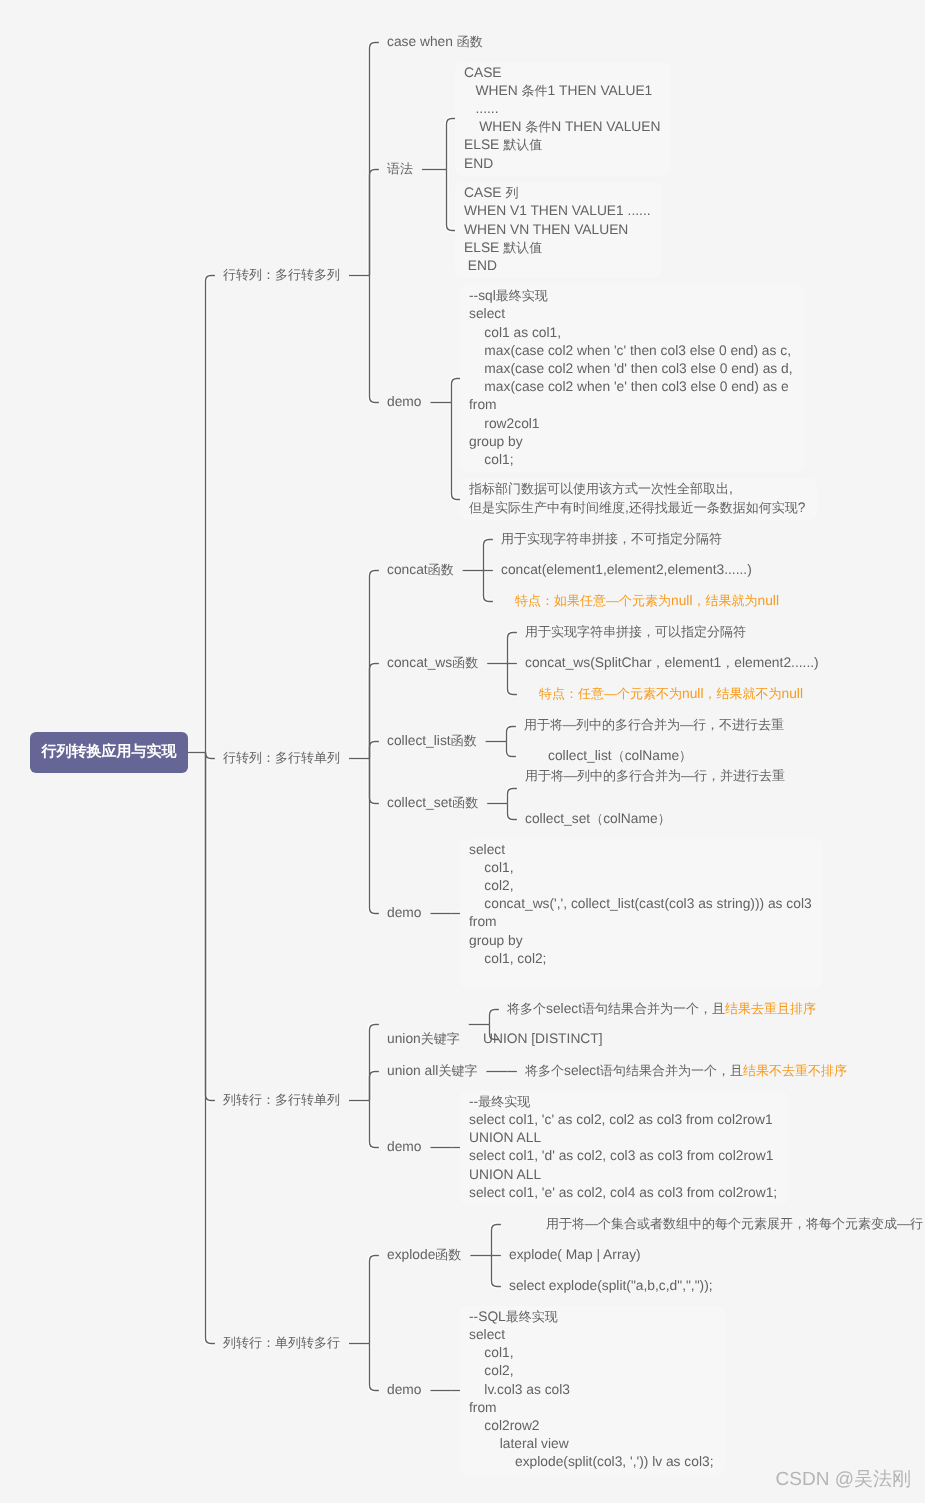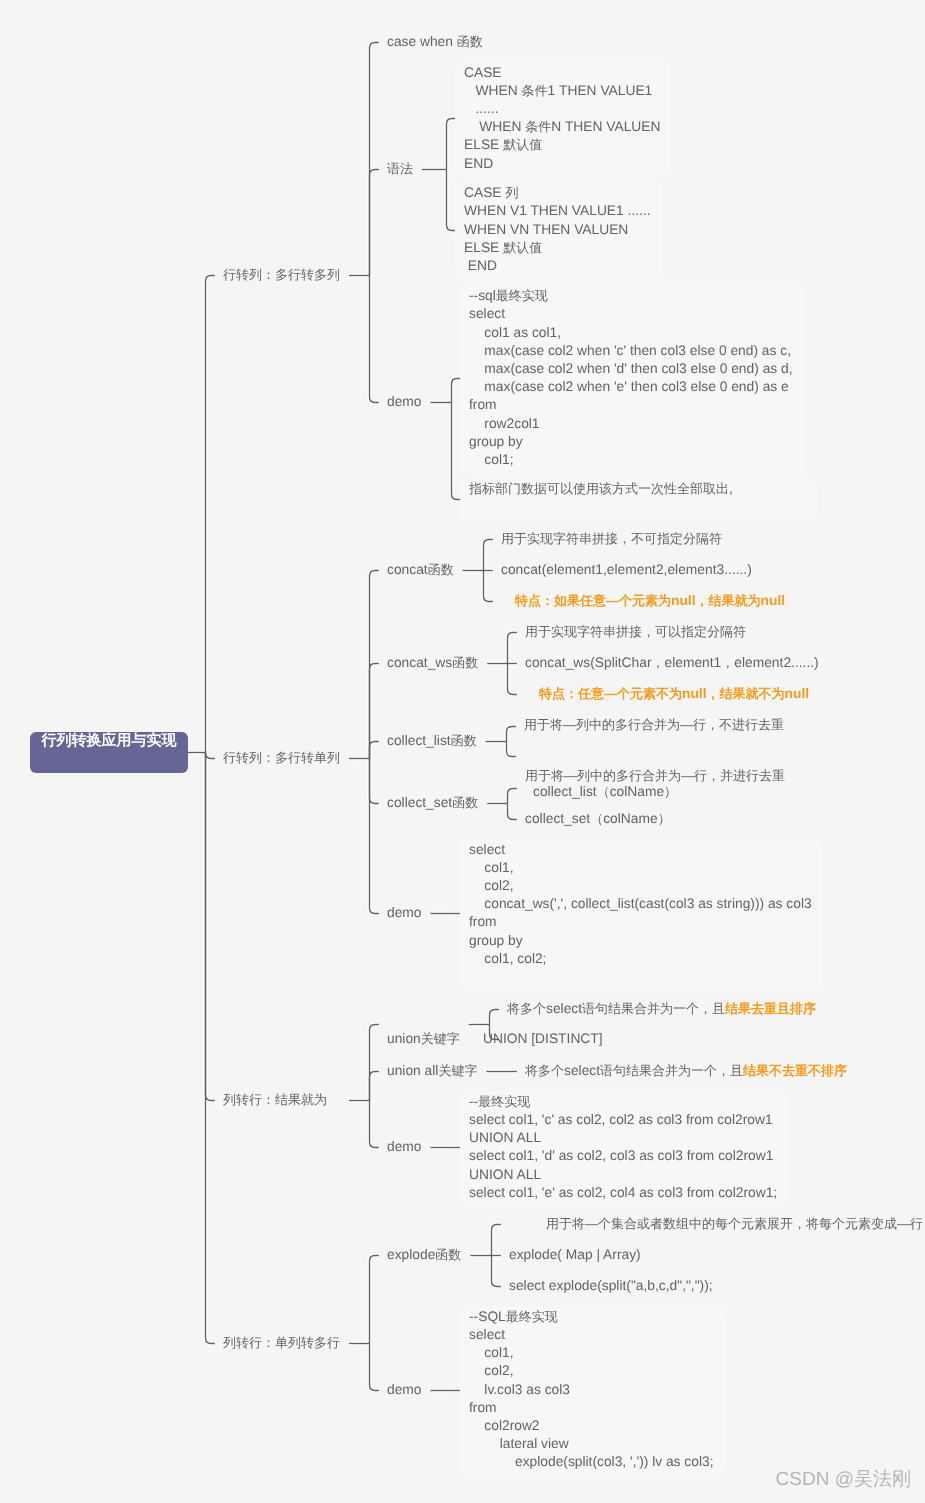--- a/index.html
+++ b/index.html
@@ -8,25 +8,25 @@
        font-family:"Liberation Sans","DejaVu Sans",sans-serif;
        -webkit-font-smoothing:antialiased;text-rendering:geometricPrecision;}
   #stage{position:absolute;left:0;top:0;width:925px;height:1503px;}
   #links{position:absolute;left:0;top:0;}
   #nodes{position:absolute;left:0;top:0;width:925px;height:1503px;opacity:.999;}
   .node{position:absolute;white-space:pre;color:#636363;font-size:13.8px;line-height:18.2px;}
   .node .ln{line-height:18.2px;}
   .cjk{font-size:13px;}
   .codebox{position:absolute;background:#f7f7f7;border-radius:8px;}
   .root-node{position:absolute;background:#656596;color:#ffffff;font-weight:bold;
-        font-size:15px;border-radius:6px;display:flex;
+        font-size:15px;border-radius:6px;display:flex;align-items:center;
         justify-content:center;box-sizing:border-box;}
   .watermark{position:absolute;color:#b5b5b5;font-size:19px;right:14px;bottom:11px;}
-  .hl{color:#f89a1a;font-weight:bold;padding-left:14px;}
-  .hl-tail{color:#f89a1a;font-weight:bold;}
+  .hl{color:#f89a1a;font-weight:normal;padding-left:14px;}
+  .hl-tail{color:#f89a1a;}
 </style>
 <style>.node{color:#636363}.hl,.hl-tail{color:#f89a1a}.codebox{background:#f7f7f7}.root-node{background:#656596;color:#ffffff}</style></head>
 <body style="background: rgb(245, 245, 245);">
 
 <div id="stage">
   <svg id="links" width="925" height="1503">
     <g id="halo">
         <path d="M 188 752.5 H 205.5" fill="none" stroke="#ffffff" stroke-width="3.8"></path>
         <path d="M 205.5 752.5 V 281 q 0 -5.5 5.5 -5.5 H 214.9" fill="none" stroke="#ffffff" stroke-width="3.8"></path>
         <path d="M 349 275.5 H 369.5" fill="none" stroke="#ffffff" stroke-width="3.8"></path>
@@ -151,40 +151,40 @@
       <div class="node" style="left: 387px; top: 33.15px;"><div class="ln">case when <span class="cjk">函数</span></div></div>
       <div class="node" style="left: 387px; top: 160.275px;"><div class="ln"><span class="cjk">语法</span></div></div>
       <div class="codebox" style="left: 455px; top: 61.65px; width: 216.453px; height: 114.2px;"></div>
       <div class="node code" style="left: 464px; top: 63.65px;"><div class="ln">CASE</div><div class="ln">   WHEN <span class="cjk">条件</span>1 THEN VALUE1</div><div class="ln">   ......</div><div class="ln">    WHEN <span class="cjk">条件</span>N THEN VALUEN</div><div class="ln">ELSE <span class="cjk">默认值</span></div><div class="ln">END</div></div>
       <div class="codebox" style="left: 455px; top: 182.1px; width: 206.562px; height: 96px;"></div>
       <div class="node code" style="left: 464px; top: 184.1px;"><div class="ln">CASE <span class="cjk">列</span></div><div class="ln">WHEN V1 THEN VALUE1 ......</div><div class="ln">WHEN VN THEN VALUEN</div><div class="ln">ELSE <span class="cjk">默认值</span></div><div class="ln"> END</div></div>
       <div class="node" style="left: 387px; top: 392.825px;"><div class="ln">demo</div></div>
       <div class="codebox" style="left: 460px; top: 285.1px; width: 343.547px; height: 187px;"></div>
       <div class="node code" style="left: 469px; top: 287.1px;"><div class="ln">--sql<span class="cjk">最终实现</span></div><div class="ln">select</div><div class="ln">    col1 as col1,</div><div class="ln">    max(case col2 when 'c' then col3 else 0 end) as c,</div><div class="ln">    max(case col2 when 'd' then col3 else 0 end) as d,</div><div class="ln">    max(case col2 when 'e' then col3 else 0 end) as e</div><div class="ln">from</div><div class="ln">    row2col1</div><div class="ln">group by</div><div class="ln">    col1;</div></div>
       <div class="codebox" style="left: 460px; top: 478.35px; width: 356.531px; height: 41.4px;"></div>
-      <div class="node code" style="left: 469px; top: 480.35px;"><div class="ln"><span class="cjk">指标部门数据可以使用该方式一次性全部取出</span>,</div></div>
+      <div class="node code" style="left: 469px; top: 480.35px;"><div class="ln"><span class="cjk">指标部门数据可以使用该方式一次性全部取出</span>,</div><div class="ln"><span class="cjk">但是实际生产中有时间维度</span>,<span class="cjk">还得找最近一条数据如何实现</span>?</div></div>
       <div class="node" style="left: 223px; top: 748.7px;"><div class="ln"><span class="cjk">行转列：多行转单列</span></div></div>
       <div class="node" style="left: 387px; top: 560.975px;"><div class="ln">concat<span class="cjk">函数</span></div></div>
       <div class="node" style="left: 501px; top: 530.175px;"><div class="ln"><span class="cjk">用于实现字符串拼接，不可指定分隔符</span></div></div>
       <div class="node" style="left: 501px; top: 560.975px;"><div class="ln">concat(element1,element2,element3......)</div></div>
       <div class="node hl" style="left: 501px; top: 591.775px;"><div class="ln"><span class="cjk">特点：如果任意—个元素为</span>null<span class="cjk">，结果就为</span>null</div></div>
       <div class="node" style="left: 387px; top: 654.125px;"><div class="ln">concat_ws<span class="cjk">函数</span></div></div>
       <div class="node" style="left: 525px; top: 623.325px;"><div class="ln"><span class="cjk">用于实现字符串拼接，可以指定分隔符</span></div></div>
       <div class="node" style="left: 525px; top: 654.125px;"><div class="ln">concat_ws(SplitChar<span class="cjk">，</span>element1<span class="cjk">，</span>element2......)</div></div>
       <div class="node hl" style="left: 525px; top: 684.925px;"><div class="ln"><span class="cjk">特点：任意—个元素不为</span>null<span class="cjk">，结果就不为</span>null</div></div>
       <div class="node" style="left: 387px; top: 731.875px;"><div class="ln">collect_list<span class="cjk">函数</span></div></div>
       <div class="node" style="left: 524px; top: 716.475px;"><div class="ln"><span class="cjk">用于将—列中的多行合并为—行，不进行去重</span></div></div>
-      <div class="node" style="left: 533px; top: 747.275px; margin-top: 36px;"><div class="ln">collect_list<span class="cjk">（</span>colName<span class="cjk">）</span></div></div>
+      <div class="node" style="left: 548px; top: 747.275px;"><div class="ln">collect_list<span class="cjk">（</span>colName<span class="cjk">）</span></div></div>
       <div class="node" style="left: 387px; top: 794.225px;"><div class="ln">collect_set<span class="cjk">函数</span></div></div>
       <div class="node" style="left: 525px; top: 767px;"><div class="ln"><span class="cjk">用于将—列中的多行合并为—行，并进行去重</span></div></div>
       <div class="node" style="left: 525px; top: 809.625px;"><div class="ln">collect_set<span class="cjk">（</span>colName<span class="cjk">）</span></div></div>
       <div class="node" style="left: 387px; top: 904.2px;"><div class="ln">demo</div></div>
       <div class="codebox" style="left: 460px; top: 838.5px; width: 362.641px; height: 150.6px;"></div>
       <div class="node code" style="left: 469px; top: 840.5px;"><div class="ln">select</div><div class="ln">    col1,</div><div class="ln">    col2,</div><div class="ln">    concat_ws(',', collect_list(cast(col3 as string))) as col3</div><div class="ln">from</div><div class="ln">group by</div><div class="ln">    col1, col2;</div></div>
-      <div class="node" style="left: 223px; top: 1091.3px;"><div class="ln"><span class="cjk">列转行：结果就为</span></div></div>
+      <div class="node" style="left: 223px; top: 1091.3px;"><div class="ln"><span class="cjk">列转行：多行转单列</span></div></div>
       <div class="node" style="left: 387px; top: 1014.92px; margin-top: 15px;"><div class="ln">union<span class="cjk">关键字</span></div></div>
       <div class="node" style="left: 507px; top: 999.525px;"><div class="ln"><span class="cjk">将多个</span>select<span class="cjk">语句结果合并为一个，且</span><span class="hl-tail"><span class="cjk">结果去重且排序</span></span></div></div>
       <div class="node" style="left: 483px; top: 1030.33px;"><div class="ln">UNION [DISTINCT]</div></div>
       <div class="node" style="left: 387px; top: 1061.88px;"><div class="ln">union all<span class="cjk">关键字</span></div></div>
       <div class="node" style="left: 525px; top: 1061.88px;"><div class="ln"><span class="cjk">将多个</span>select<span class="cjk">语句结果合并为一个，且</span><span class="hl-tail"><span class="cjk">结果不去重不排序</span></span></div></div>
       <div class="node" style="left: 387px; top: 1138.25px;"><div class="ln">demo</div></div>
       <div class="codebox" style="left: 460px; top: 1090.75px; width: 328.188px; height: 114.2px;"></div>
       <div class="node code" style="left: 469px; top: 1092.75px;"><div class="ln">--<span class="cjk">最终实现</span></div><div class="ln">select col1, 'c' as col2, col2 as col3 from col2row1</div><div class="ln">UNION ALL</div><div class="ln">select col1, 'd' as col2, col3 as col3 from col2row1</div><div class="ln">UNION ALL</div><div class="ln">select col1, 'e' as col2, col4 as col3 from col2row1;</div></div>
       <div class="node" style="left: 223px; top: 1334.08px;"><div class="ln"><span class="cjk">列转行：单列转多行</span></div></div>
       <div class="node" style="left: 387px; top: 1246.17px;"><div class="ln">explode<span class="cjk">函数</span></div></div>

